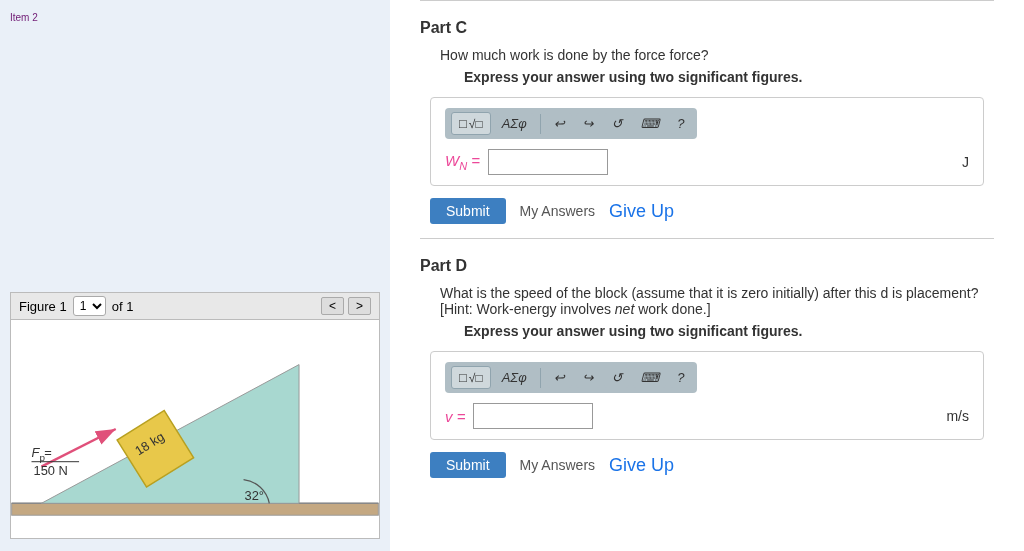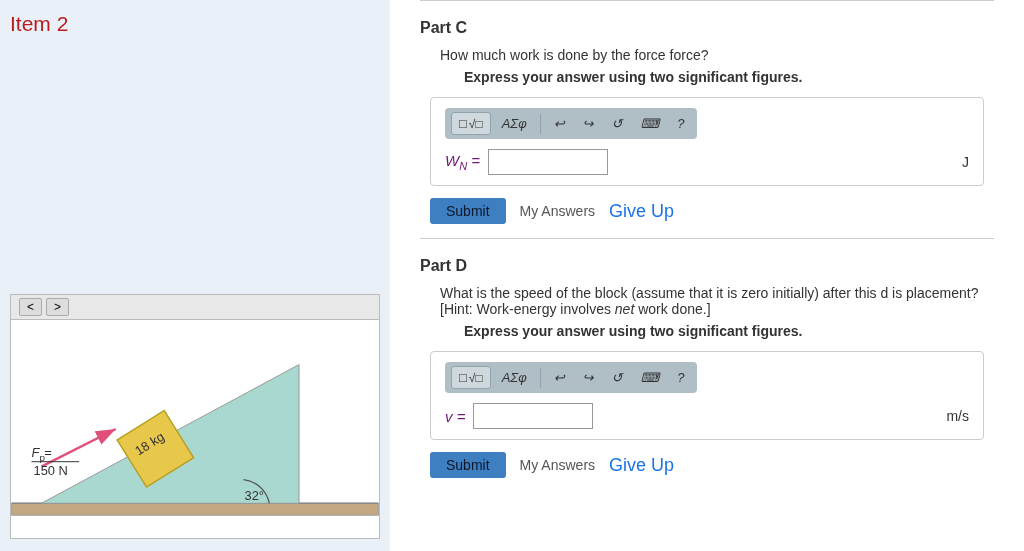--- a/index.html
+++ b/index.html
@@ -9,23 +9,23 @@
     .left-panel {
       width: 390px;
       min-width: 390px;
       background: #eaf0f8;
       padding: 12px 10px;
       display: flex;
       flex-direction: column;
       height: 100%;
     }
     .item-title {
-      font-size: 21px;
+      font-size: 10px;
       font-weight: normal;
-      color: #b91c1c;
+      color: #701a75;
       margin-bottom: 10px;
     }
 
     
     .figure-container {
       margin-top: auto;
       background: #eaf0f8;
     }
     .figure-select {
       border: 1px solid #aaa;
@@ -150,21 +150,21 @@
     .input-row {
       display: flex;
       align-items: center;
       gap: 8px;
       font-size: 15px;
     }
 
     .math-label {
       font-style: italic;
       font-size: 15px;
-      color: #701a75;
+      color: #ec4899;
     }
 
     .answer-input {
       border: 1px solid #999;
       padding: 4px 6px;
       width: 120px;
       font-size: 14px;
     }
 
     .unit-label {
@@ -176,21 +176,21 @@
     .action-row {
       display: flex;
       align-items: center;
       gap: 14px;
       margin-left: 10px;
       margin-bottom: 4px;
     }
 
     .submit-btn {
       background: #3d7fc1;
-      color: #0f172a;
+      color: #ffffff;
       border: none;
       border-radius: 3px;
       padding: 5px 16px;
       font-size: 14px;
       cursor: pointer;
     }
 
     .my-answers-link {
       color: #555;
       font-size: 14px;
@@ -208,20 +208,27 @@
     .math-italic { font-style: italic; }
   </style>
 </head>
 <body>
 
 <div class="left-panel">
   <div class="item-title">Item 2</div>
 
   <div class="figure-container">
     <div class="figure-header-row">
+      <div style="display:flex;align-items:center;gap:6px;">
+        <span style="font-size:13px;">Figure 1</span>
+        <select class="figure-select">
+          <option>1</option>
+        </select>
+        <span style="font-size:13px;">of 1</span>
+      </div>
       <div style="display:flex;gap:4px;">
         <button class="figure-nav-btn">&lt;</button>
         <button class="figure-nav-btn">&gt;</button>
       </div>
     </div>
     <div class="figure-box">
       
       <svg class="diagram-svg" viewBox="0 0 370 220">
 
         <rect x="0" y="185" width="370" height="12" fill="#c4a882" stroke="#999" stroke-width="1"></rect>

